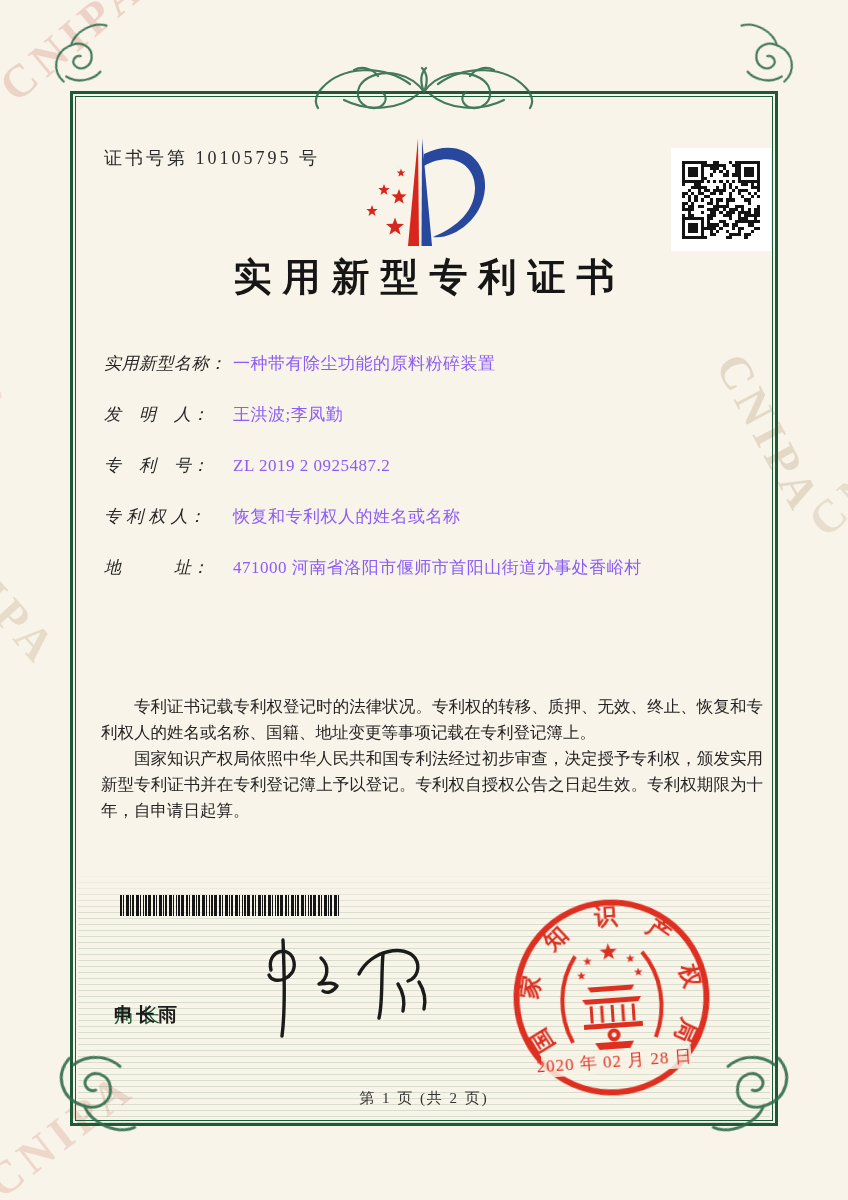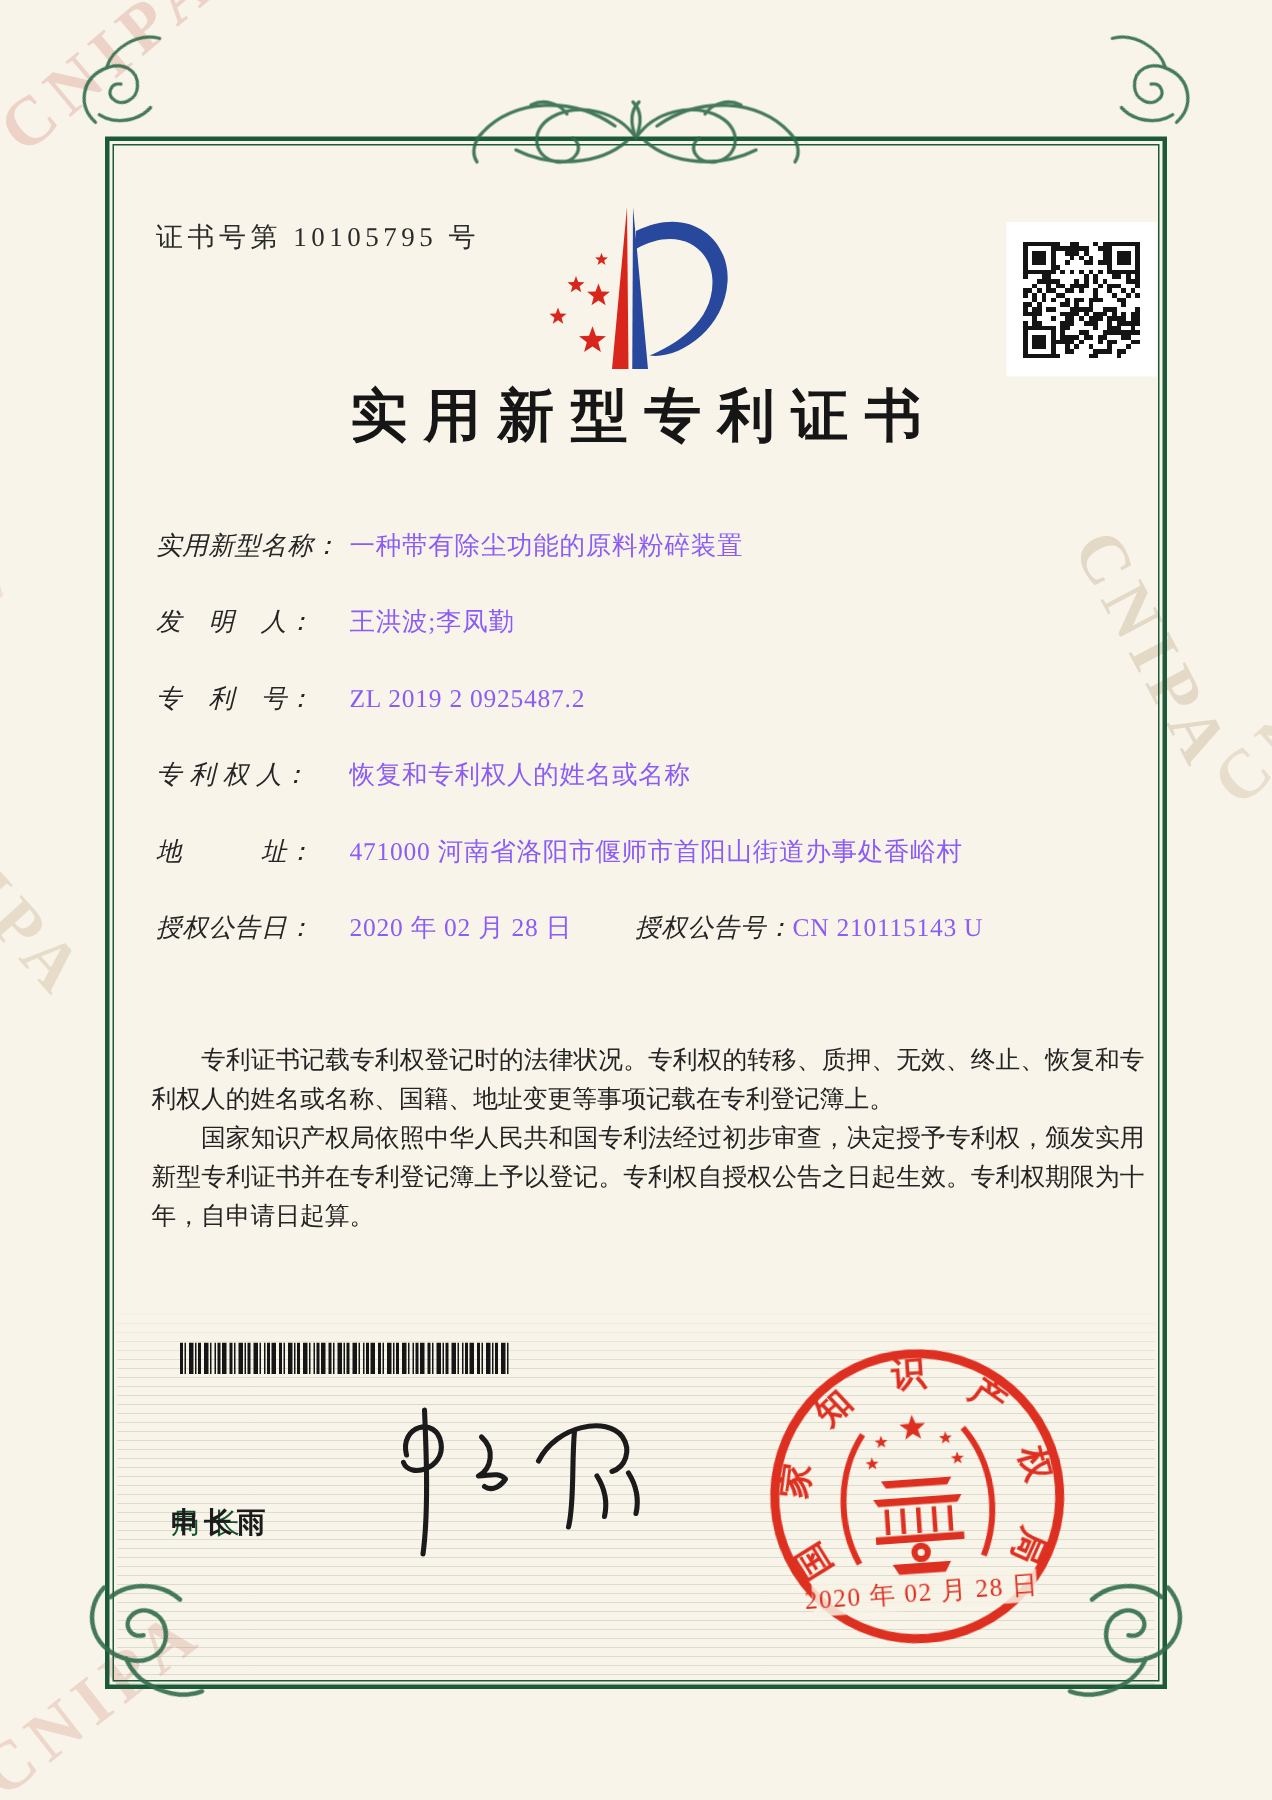--- a/index.html
+++ b/index.html
@@ -433,21 +433,20 @@
   </div>
 
   <div class="title">实用新型专利证书</div>
 
   <div class="fields">
       <div class="field-row"><span class="flabel">实用新型名称：</span><span class="fvalue">一种带有除尘功能的原料粉碎装置</span></div>
       <div class="field-row"><span class="flabel">发　明　人：</span><span class="fvalue">王洪波;李凤勤</span></div>
       <div class="field-row"><span class="flabel">专　利　号：</span><span class="fvalue">ZL 2019 2 0925487.2</span></div>
       <div class="field-row"><span class="flabel">专 利 权 人：</span><span class="fvalue">恢复和专利权人的姓名或名称</span></div>
       <div class="field-row"><span class="flabel">地　　　址：</span><span class="fvalue">471000 河南省洛阳市偃师市首阳山街道办事处香峪村</span></div>
-      <div class="field-row"><span class="flabel">授权公告日：</span><span class="fvalue">2020 年 02 月 28 日</span><span class="flabel pair2">授权公告号：</span><span class="fvalue">CN 210115143 U</span></div>
     </div>
 
   <div class="paras">
       <p>专利证书记载专利权登记时的法律状况。专利权的转移、质押、无效、终止、恢复和专利权人的姓名或名称、国籍、地址变更等事项记载在专利登记簿上。</p>
       <p>国家知识产权局依照中华人民共和国专利法经过初步审查，决定授予专利权，颁发实用新型专利证书并在专利登记簿上予以登记。专利权自授权公告之日起生效。专利权期限为十年，自申请日起算。</p>
     </div>
 
   <div class="barcode">
       <div style="width: 2px; background: rgb(21, 21, 21); margin-right: 1px;"></div>
       <div style="width: 1px; background: rgb(21, 21, 21); margin-right: 2px;"></div>
@@ -565,14 +564,15 @@
         <circle cx="107.5" cy="145" r="2.4" fill="#f6f2e6"></circle>
         <path d="M88,152 L127,152 L123,159 L92,159 Z"></path>
         <path d="M66,150 C53,122 56,88 74,64" fill="none" stroke="#dd2517" stroke-width="4"></path>
         <path d="M149,150 C162,122 159,88 141,64" fill="none" stroke="#dd2517" stroke-width="4"></path>
       </g>
       <rect x="33" y="161" width="150" height="22" fill="#f6f2e4" opacity="0.85"></rect>
       <text class="seal-date" x="106" y="177" text-anchor="middle">2020 年 02 月 28 日</text>
     </g>
   </svg>
 
+  <div class="page-info">第 1 页 (共 2 页)</div>
 
 </div>
 
 </body></html>

